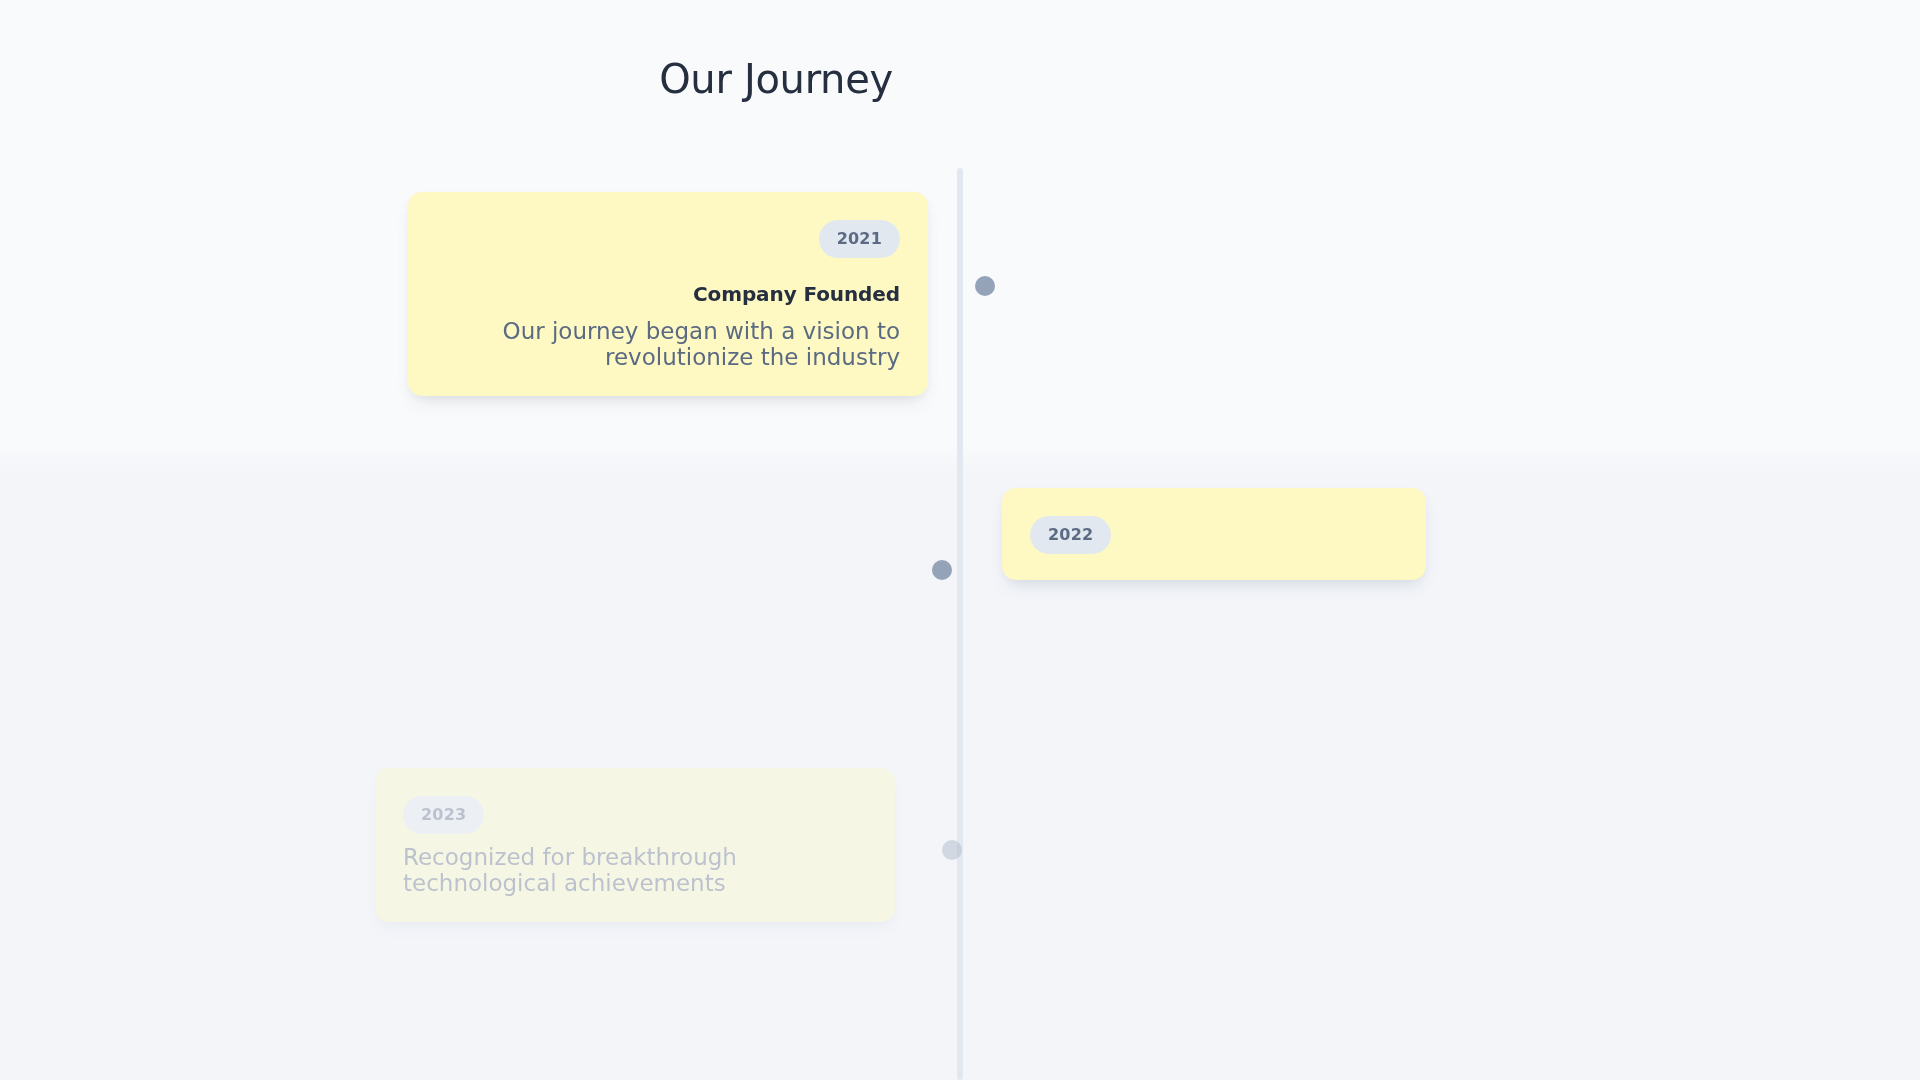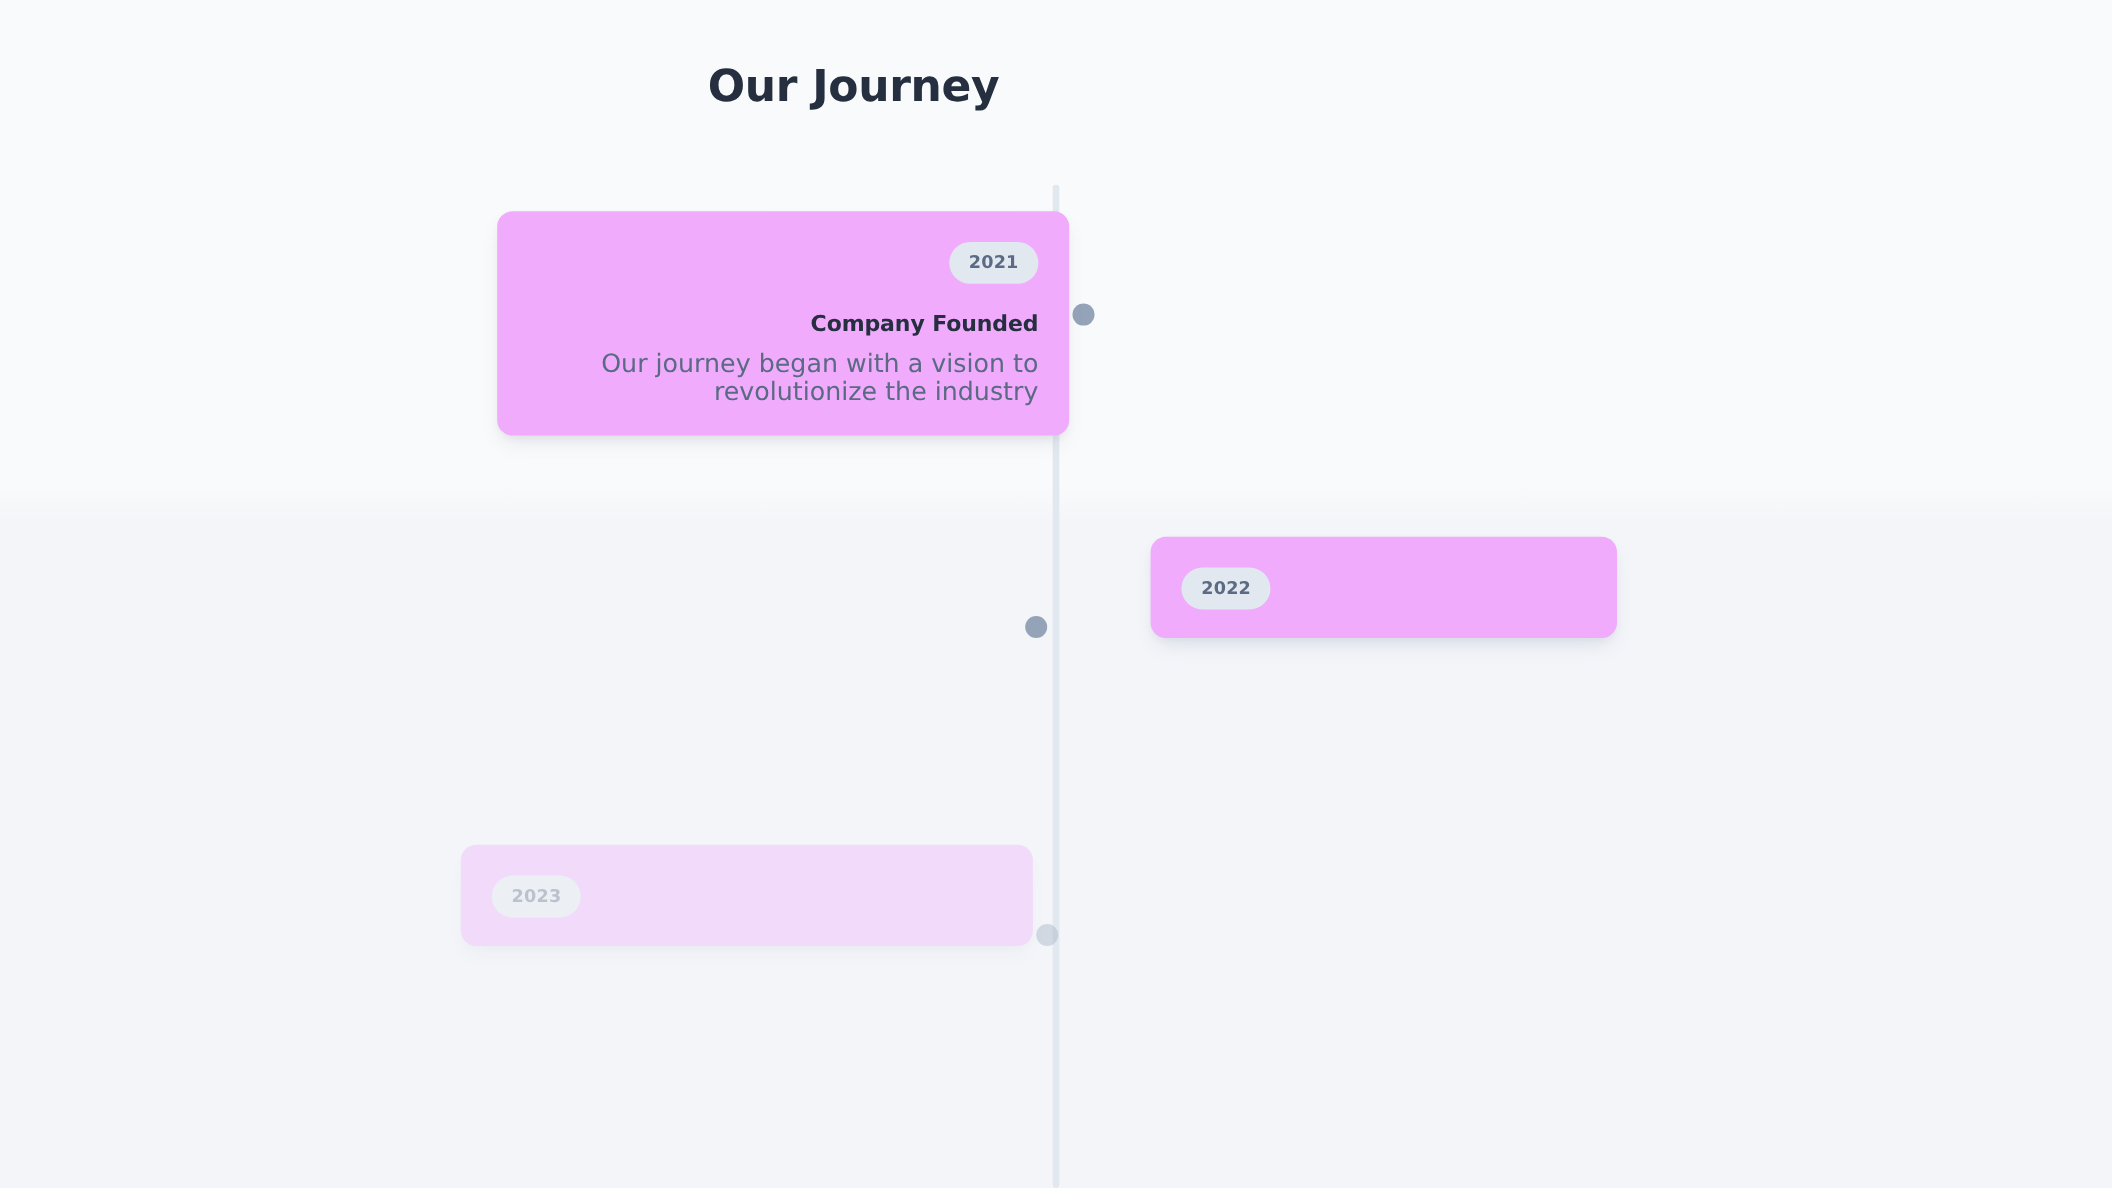--- a/index.html
+++ b/index.html
@@ -27,21 +27,21 @@
 
   
   .page-title {
     position: absolute;
     top: 55px;
     left: 0;
     width: 1552px;
     text-align: center;
     font-size: 40px;
     line-height: 48px;
-    font-weight: 700;
+    font-weight: 400;
     letter-spacing: -0.3px;
     color: #252f3f;
   }
 
   
   .timeline-line {
     position: absolute;
     left: 957px;
     top: 168px;
     width: 6px;
@@ -58,26 +58,25 @@
     border-radius: 50%;
     background: #94a3b8;
   }
   .timeline-dot.d1 { left: 975px; top: 276px; }
   .timeline-dot.d2 { left: 932px; top: 560px; }
   .timeline-dot.d3 { left: 942px; top: 840px; opacity: 0.35; }
 
   
   .timeline-card {
     position: absolute;
-    background: #f0abfc;
+    background: #fef9c3;
     border-radius: 14px;
     box-shadow: 0 10px 18px -6px rgba(100, 116, 139, 0.18),
                 0 3px 8px -3px rgba(100, 116, 139, 0.10);
     padding: 28px 28px 26px 28px;
-    margin-left: 44px;
   }
 
   .card-1 {
     left: 408px;
     top: 192px;
     width: 520px;
     text-align: right;
   }
 
   .card-2 {
@@ -142,15 +141,16 @@
     <div class="card-title">Company Founded</div>
     <div class="card-desc">Our journey began with a vision to revolutionize the industry</div>
   </div>
 
   <div class="timeline-card card-2">
     <span class="year-badge">2022</span>
   </div>
 
   <div class="timeline-card card-3">
     <span class="year-badge">2023</span>
+    <div class="card-desc">Recognized for breakthrough technological achievements</div>
   </div>
 
 </div>
 
 </body></html>

